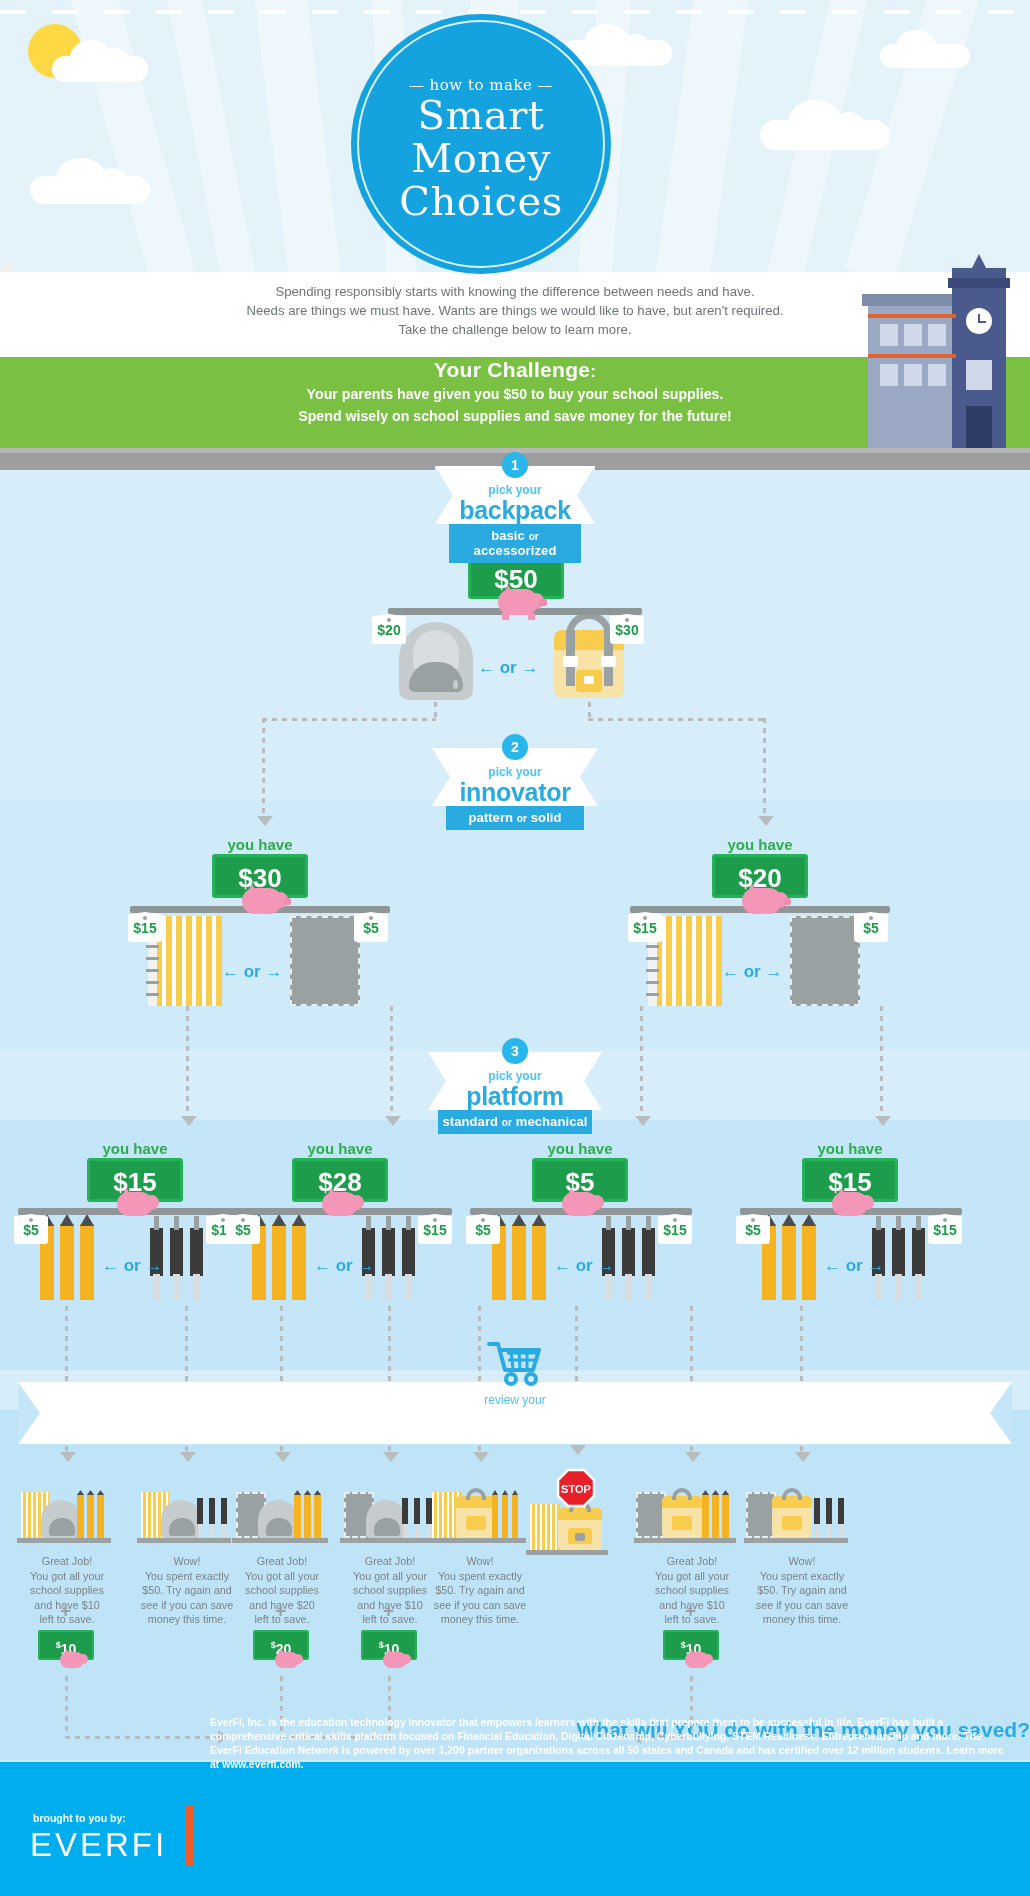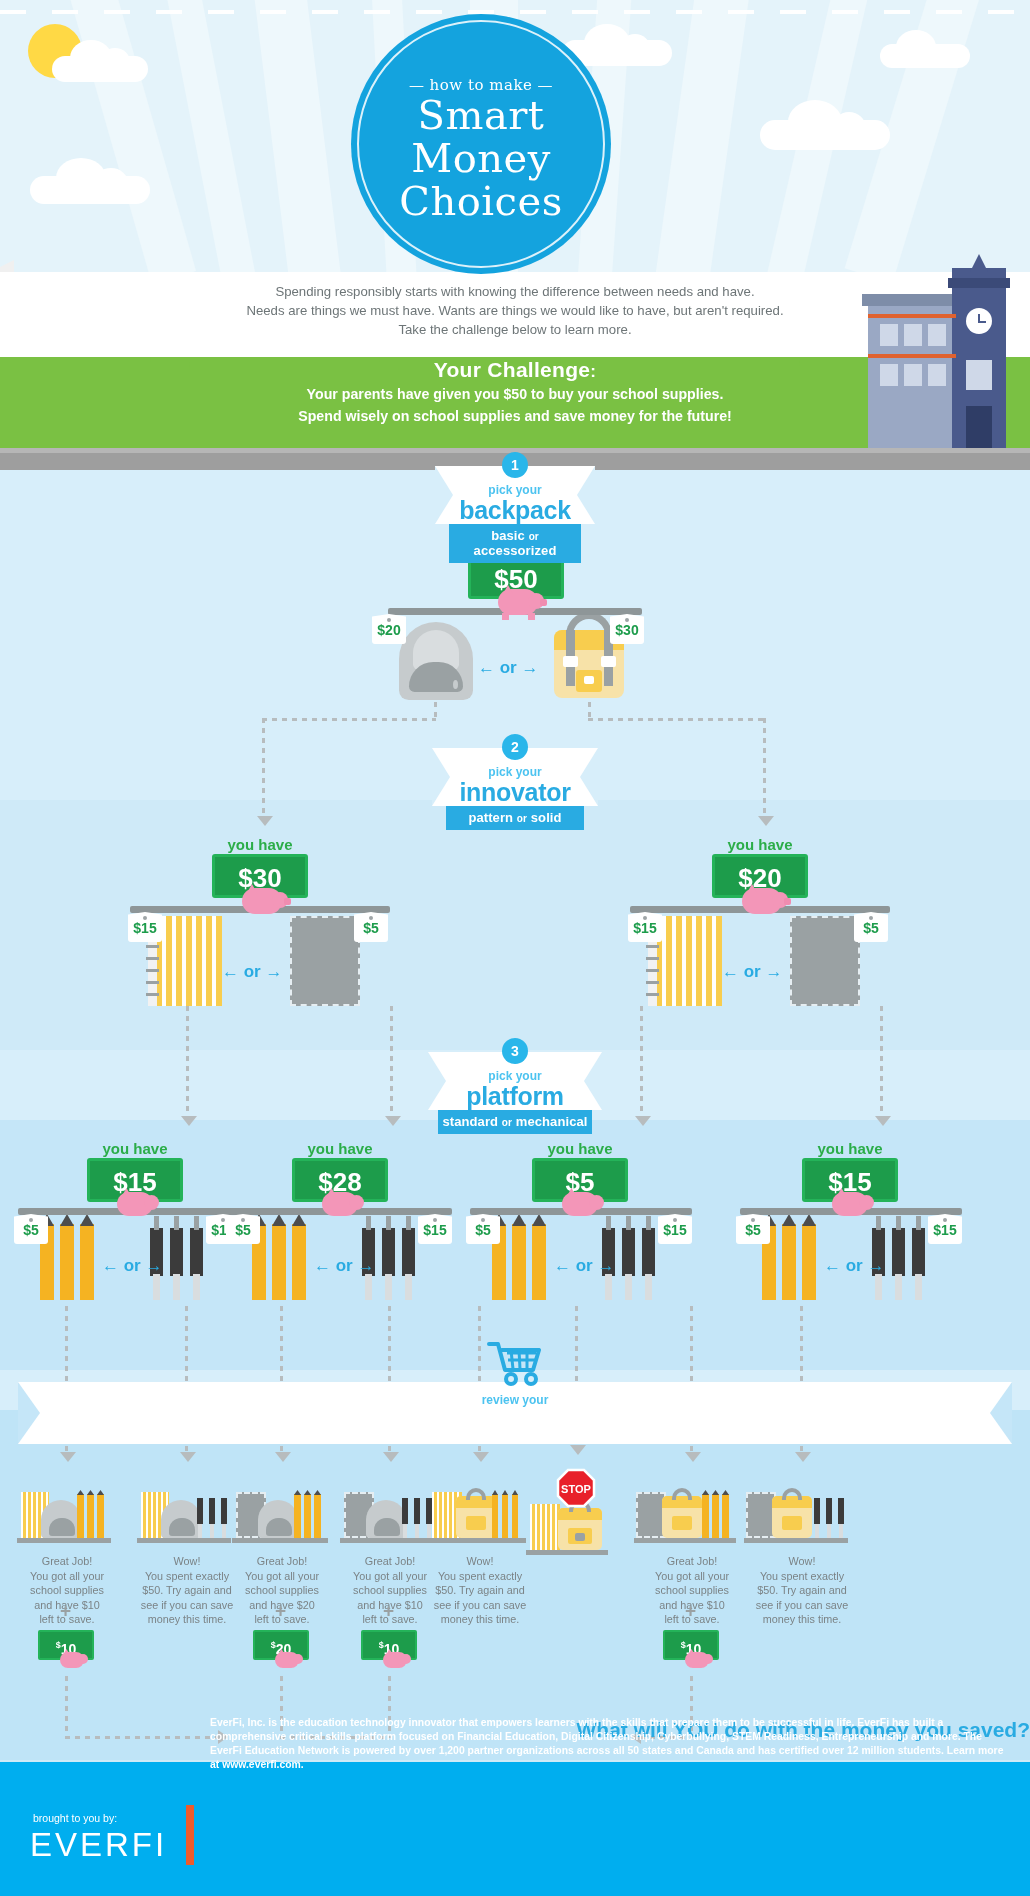--- a/index.html
+++ b/index.html
@@ -107,42 +107,42 @@
     border-top:7px solid transparent;border-bottom:7px solid transparent;border-left:10px solid #b7bcbe;}
 
   
   .review { position:absolute; left:18px; top:1382px; width:994px; height:62px;
     background:#fff; z-index:14; }
   .review:before,.review:after{content:"";position:absolute;top:0;width:0;height:0;
     border-top:31px solid transparent;border-bottom:31px solid transparent;}
   .review:before{left:0;border-left:22px solid #c5e6f8;}
   .review:after{right:0;border-right:22px solid #c5e6f8;}
   .review-label{ position:absolute; left:0; right:0; top:1394px; text-align:center; z-index:16;}
-  .review-label .sm{ color:#4cc3f0; font-size:12px; font-weight:bold; line-height:13px;}
+  .review-label .sm{ color:#4cc3f0; font-size:12px; font-weight:normal; line-height:13px;}
   .review-label .lg{ color:#29abe2; font-size:25px; font-weight:bold; line-height:27px;}
   .cart { position:absolute; left:50%; margin-left:-28px; top:1340px; z-index:17; }
 
   
   .outcome { position:absolute; width:124px; text-align:center; z-index:14; }
   .outcome .txt { color:#7b8386; font-size:10.8px; line-height:14.5px; margin-top:6px; }
   .outcome .art { height:60px; position:relative; }
   .plus { position:absolute; color:#9aa1a3; font-size:19px; font-weight:bold; z-index:14;}
   .smallbill { position:absolute; width:56px; height:30px; background:#1d9c4b; border:2px solid #24b359;
      border-radius:2px; color:#fff; font-weight:bold; text-align:center; font-size:14px;
      line-height:26px; z-index:15;}
   .smallbill sup{font-size:9px;}
 
   .stopsign { position:absolute; width:36px;height:36px; z-index:20; }
 
   .finalq { position:absolute; left:0; right:0; top:1718px; text-align:right; z-index:20;
     color:#29abe2; font-size:21px; font-weight:bold; }
 
   
   .footer { position:absolute; left:0; top:1762px; width:1030px; height:134px; background:#00aeef; z-index:30;}
-  .f-brought { position:absolute; left:33px; top:1812px; color:#fff; font-size:10.5px; font-weight:normal; z-index:31;}
+  .f-brought { position:absolute; left:33px; top:1812px; color:#fff; font-size:10.5px; font-weight:bold; z-index:31;}
   .f-logo { position:absolute; left:30px; top:1826px; color:#fff; font-size:33px; letter-spacing:3px;
      font-weight:400; z-index:31; font-family:"Liberation Sans", sans-serif;}
   .f-bar { position:absolute; left:186px; top:1805px; width:8px; height:60px; background:#ef5b2b; z-index:31;}
   .f-text { position:absolute; left:210px; top:1716px; width:800px; color:#fff; font-size:10.4px;
      line-height:14px; font-weight:bold; z-index:31; }
 
   
   .art-abs{position:absolute;}
 </style>
 </head>

